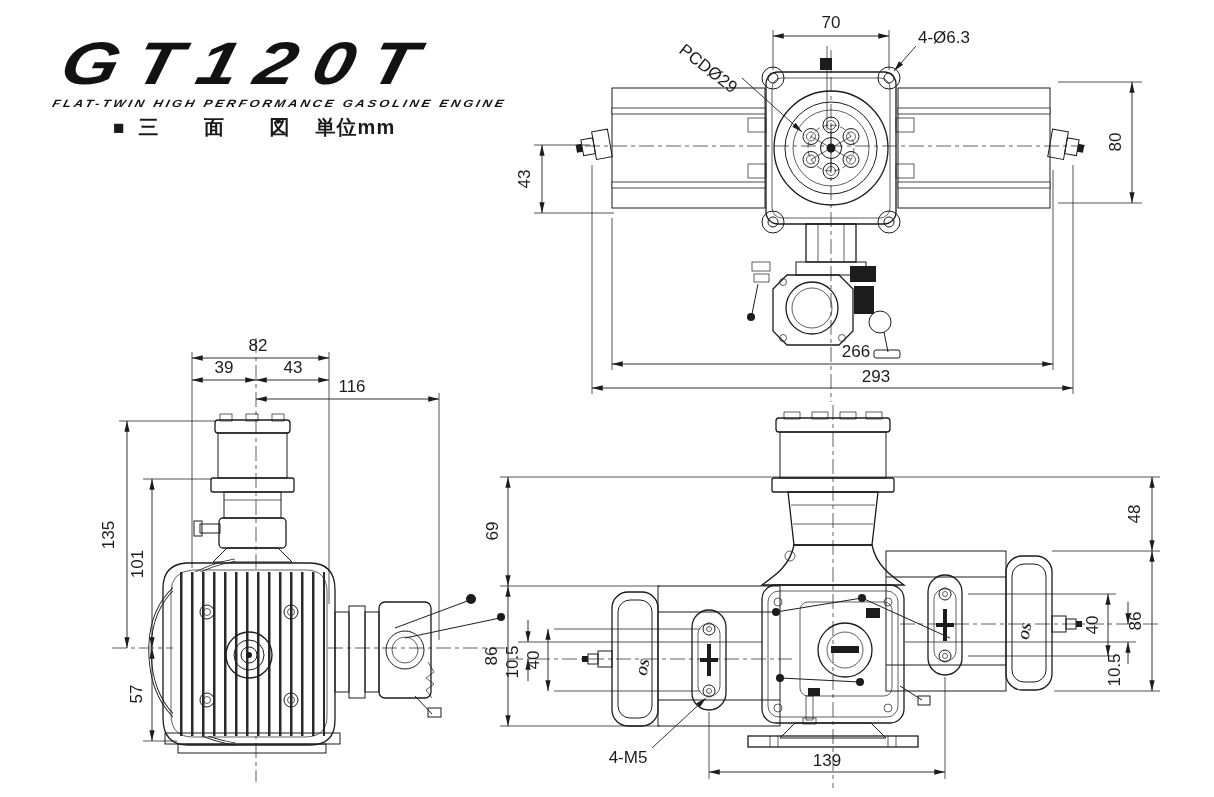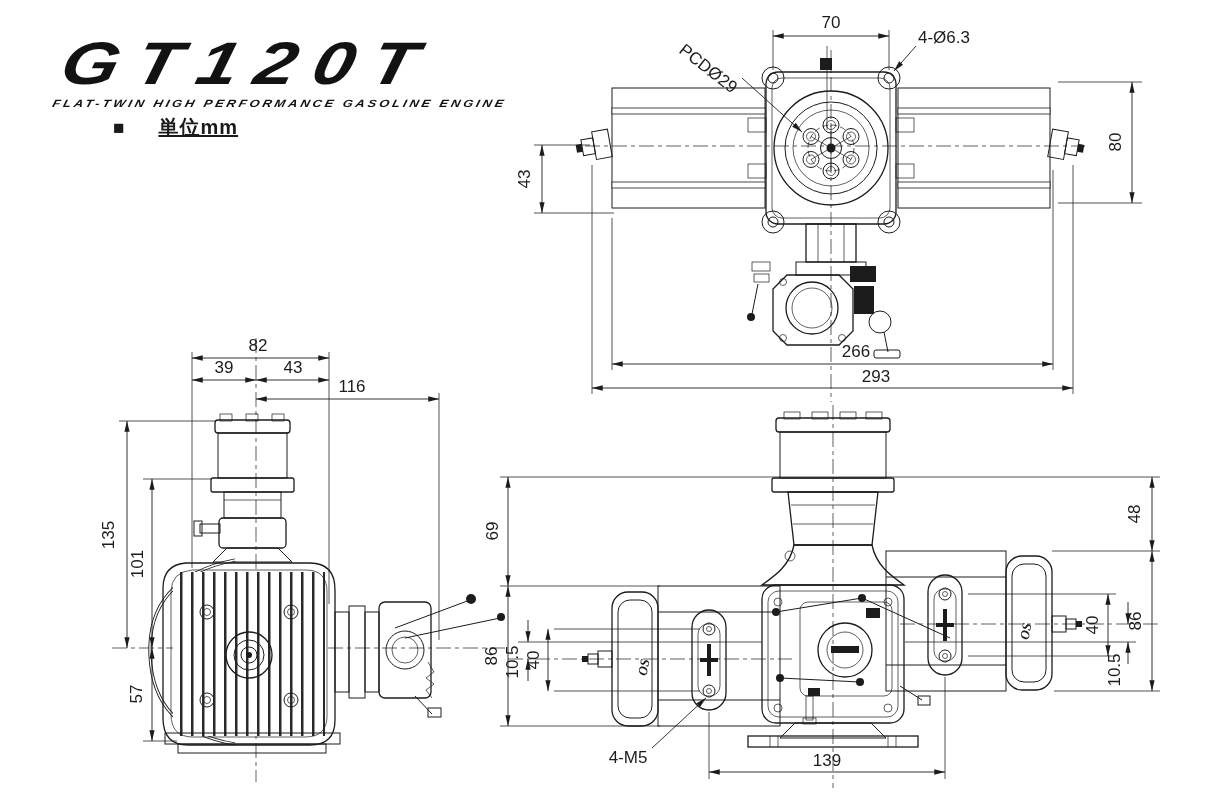--- a/index.html
+++ b/index.html
@@ -13,21 +13,21 @@
   .logo-title{font-style:italic;font-weight:900;font-size:60px;line-height:1;
               letter-spacing:14px;font-family:"Liberation Sans",sans-serif;}
   .logo-subtitle{font-style:italic;font-weight:700;font-size:10.5px;letter-spacing:2.4px;
                  margin-top:3px;}
 
   
   .heading{position:absolute;left:113px;top:114px;font-size:20px;font-weight:600;
            color:#1a1a1a;display:flex;align-items:center;white-space:nowrap;}
   .heading .bullet{font-size:19px;margin-right:14px;}
   .heading .htitle{letter-spacing:20px;}
-  .heading .hunit{margin-left:20px;letter-spacing:1px;text-decoration:underline;}
+  .heading .hunit{margin-left:6px;letter-spacing:1px;}
 
   
   svg{position:absolute;left:0;top:0;}
   .out{stroke:#1c1c1c;stroke-width:1.3;fill:none;}
   .mid{stroke:#1c1c1c;stroke-width:1;fill:none;}
   .fine{stroke:#1c1c1c;stroke-width:.7;fill:none;}
   .dim{stroke:#1c1c1c;stroke-width:.9;fill:none;}
   .ext{stroke:#1c1c1c;stroke-width:.75;fill:none;}
   .cl{stroke:#1c1c1c;stroke-width:.7;fill:none;stroke-dasharray:15 4 4 4;}
   .ink{fill:#1c1c1c;stroke:none;}
@@ -40,20 +40,21 @@
 
 <div class="canvas">
 
   <div class="logo">
     <div class="logo-title">GT120T</div>
     <div class="logo-subtitle">FLAT-TWIN HIGH PERFORMANCE GASOLINE ENGINE</div>
   </div>
 
   <div class="heading">
     <span class="bullet">■</span>
+    <span class="htitle">三 面 図</span>
     <span class="hunit">単位mm</span>
   </div>
 
   <svg width="1214" height="797" viewBox="0 0 1214 797">
     <defs>
       <marker id="ah" viewBox="0 0 12 12" refX="11.5" refY="6" markerWidth="13" markerHeight="13" orient="auto-start-reverse">
         <path d="M11.5,6 L0.5,3.3 L0.5,8.7 Z" fill="#1c1c1c"></path>
       </marker>
       <pattern id="pf" width="8" height="8" patternUnits="userSpaceOnUse">
         <rect width="8" height="8" fill="#ffffff"></rect>

